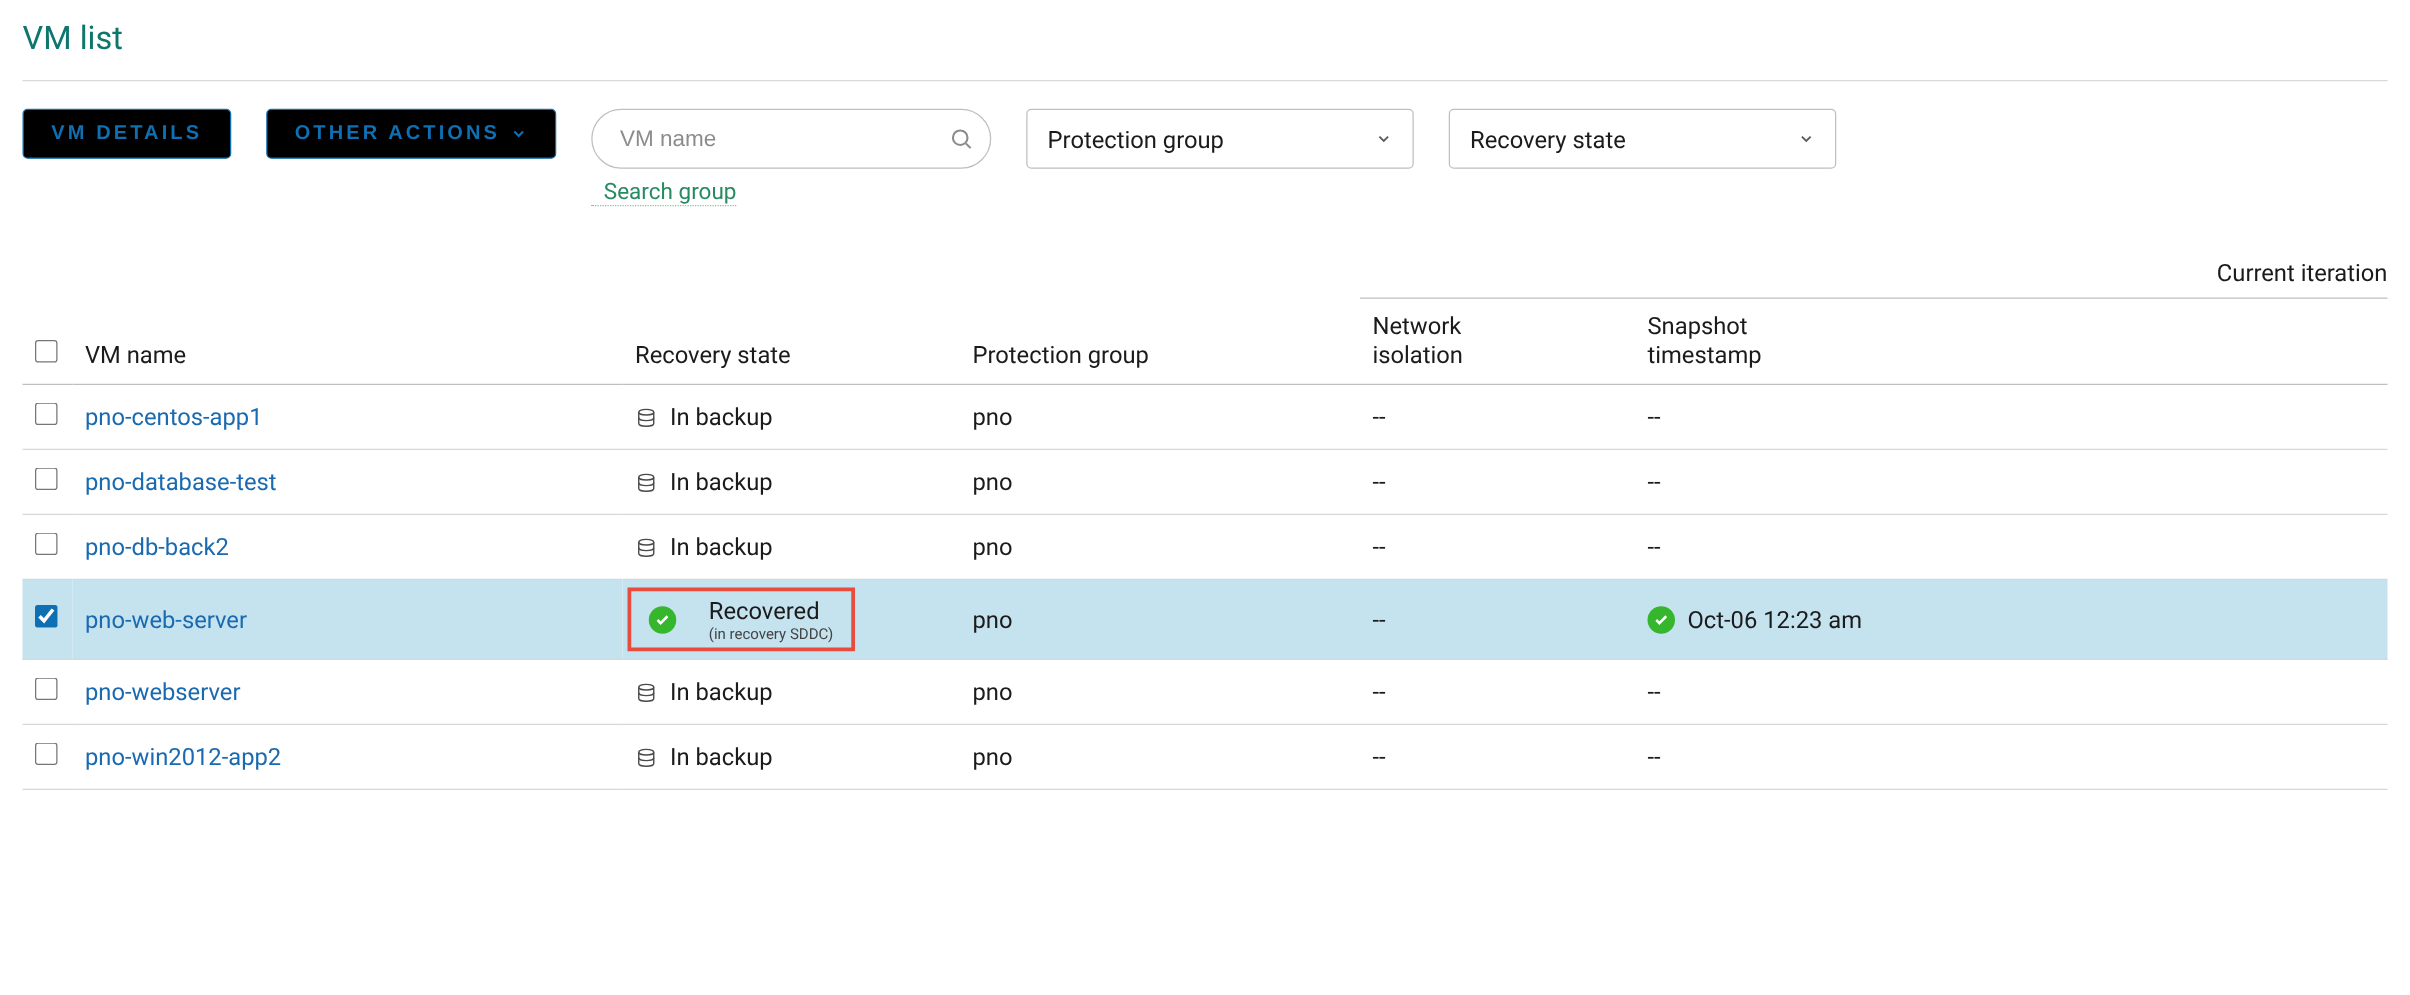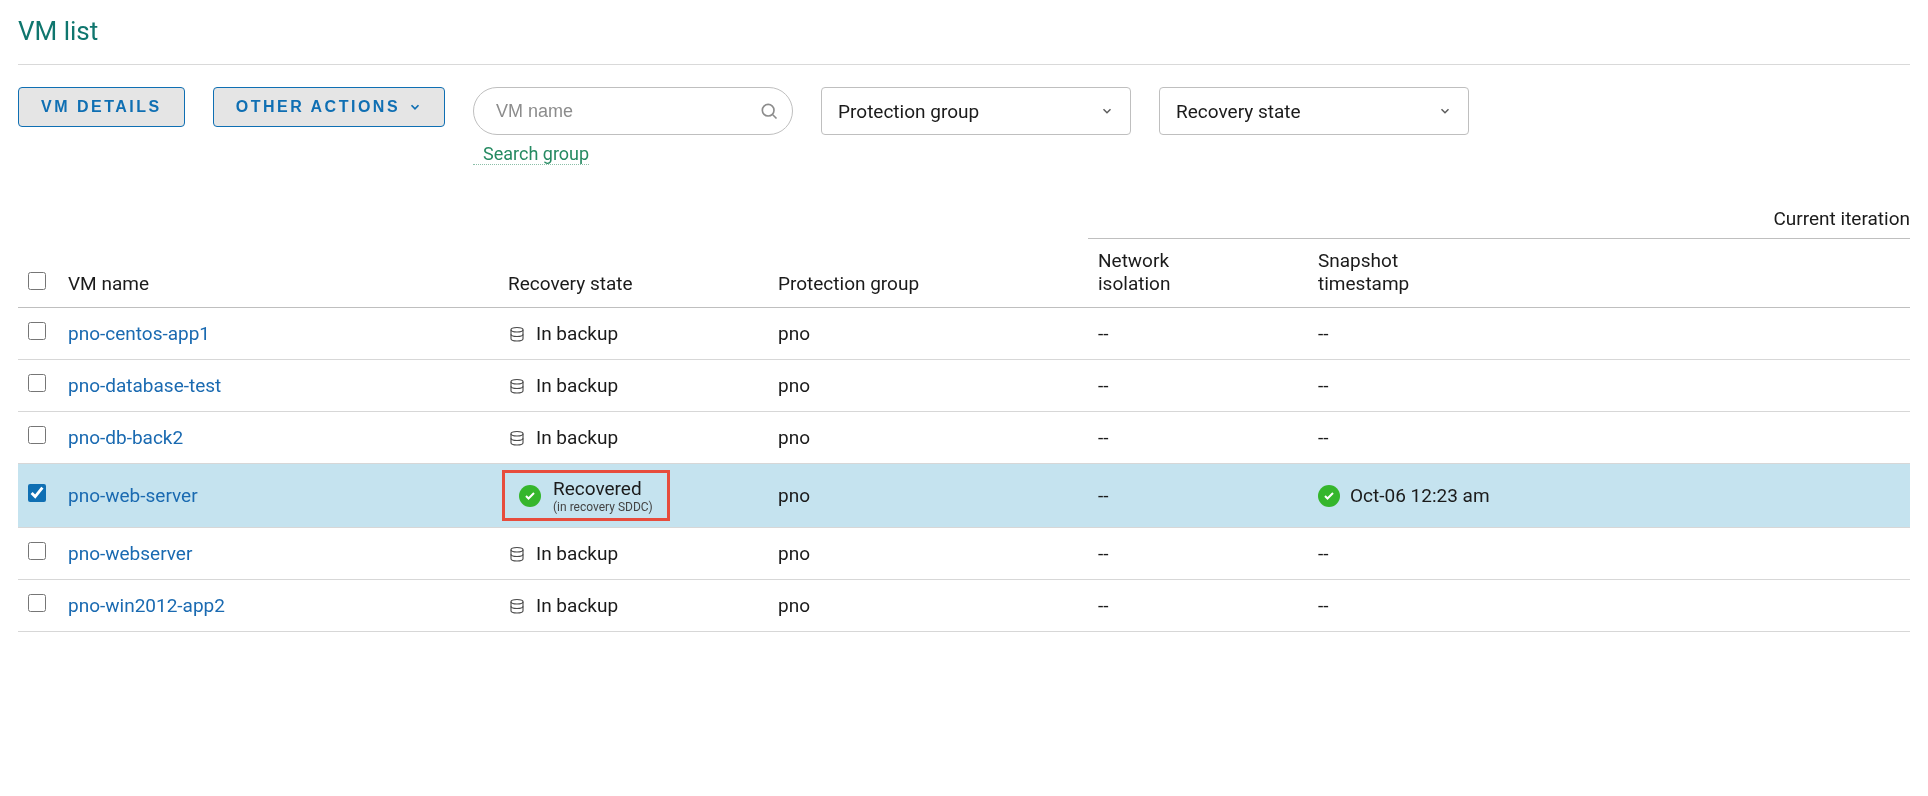--- a/index.html
+++ b/index.html
@@ -20,21 +20,21 @@
     }
     .toolbar {
       display: flex;
       align-items: flex-start;
       gap: 28px;
       margin-bottom: 36px;
     }
     .btn {
       border: 1px solid #0f6fb3;
       color: #0f6fb3;
-      background: #e5e5e5;
+      background: #000000;
       font-size: 16px;
       font-weight: 600;
       letter-spacing: 2.5px;
       padding: 10px 22px;
       border-radius: 4px;
       cursor: pointer;
       display: inline-flex;
       align-items: center;
       gap: 8px;
     }
@@ -165,21 +165,21 @@
       color: #444;
     }
     .row-selected {
       background: #c5e3ef;
     }
     .highlight-box {
       border: 3px solid #e74c3c;
       padding: 4px 14px;
       display: inline-flex;
       align-items: center;
-      gap: 12px;
+      gap: 26px;
     }
     .snap-cell {
       display: flex;
       align-items: flex-end;
       gap: 10px;
     }
   </style>
 </head>
 <body>
 

